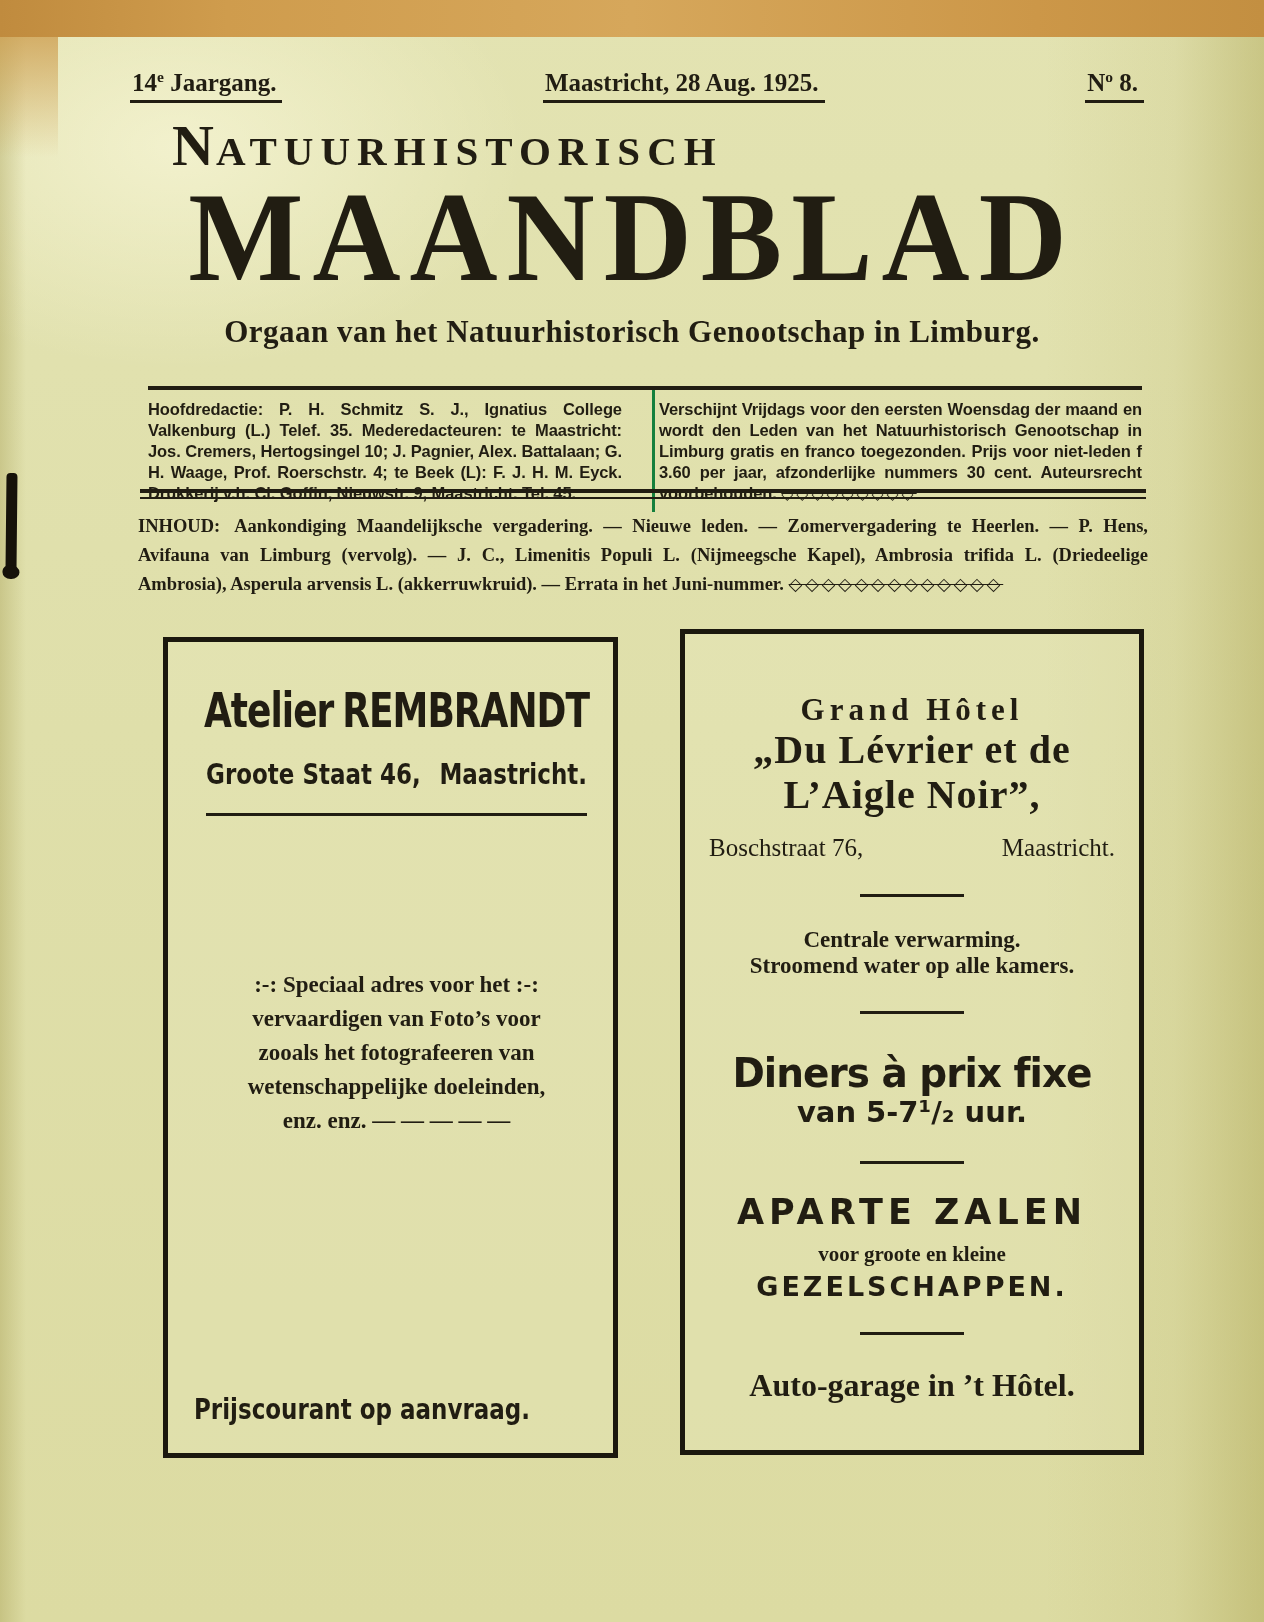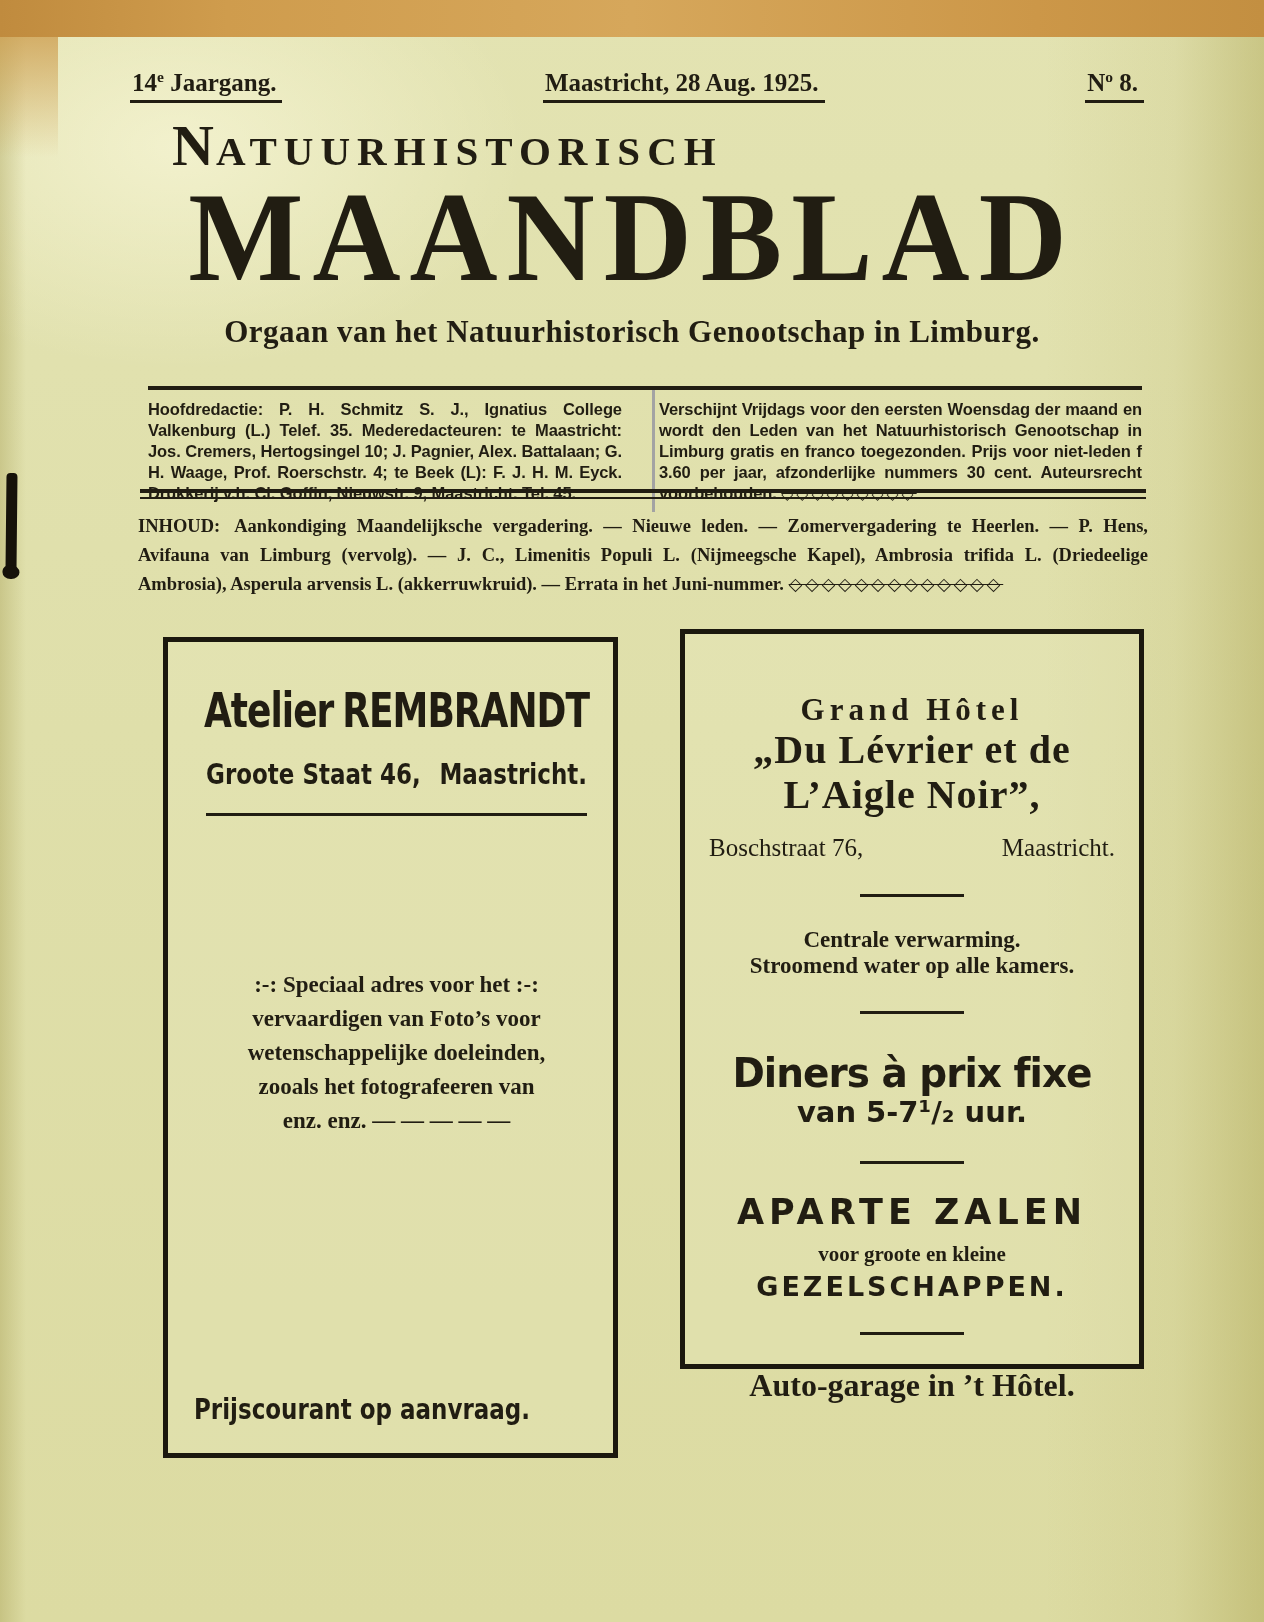--- a/index.html
+++ b/index.html
@@ -68,21 +68,21 @@
   .editorial {
     position: absolute; left: 148px; right: 122px; top: 386px;
     border-top: 4px solid #211d12;
     display: flex;
   }
   .editorial .col {
     font-family: "Liberation Sans", sans-serif; font-weight: bold;
     font-size: 16.5px; line-height: 1.27; letter-spacing: -0.1px;
     text-align: justify; padding-top: 9px; padding-bottom: 8px;
   }
-  .editorial .col.left  { width: 51%; padding-right: 30px; border-right: 3px solid #a3a3a3; }
+  .editorial .col.left  { width: 51%; padding-right: 30px; border-right: 3px solid #15803d; }
   .editorial .col.right { width: 49%; padding-left: 4px; }
   .orn {
     text-decoration: line-through; letter-spacing: 3px; font-weight: bold;
     font-family: "DejaVu Sans", sans-serif; font-size: 0.95em; white-space: nowrap;
   }
   .double-rule {
     position: absolute; left: 140px; right: 118px; top: 489px;
     height: 10px; border-top: 4px solid #211d12; border-bottom: 2px solid #211d12;
   }
 
@@ -90,21 +90,21 @@
   .contents {
     position: absolute; left: 138px; right: 116px; top: 512px;
     font-family: "Liberation Serif", serif; font-weight: bold;
     font-size: 18.5px; line-height: 1.57; text-align: justify;
   }
   .contents .label { margin-right: 14px; }
 
   
   .ad-box { position: absolute; border: 5px solid #1b180e; background: rgba(235,235,195,0.25); }
   .ad-atelier { left: 163px; top: 637px; width: 455px; height: 821px; padding-left: 12px; }
-  .ad-hotel   { left: 680px; top: 629px; width: 464px; height: 740px; text-align: center; }
+  .ad-hotel   { left: 680px; top: 629px; width: 464px; height: 826px; text-align: center; }
 
   .heavy { font-family: "DejaVu Sans", sans-serif; font-weight: bold; }
 
   .atelier-title {
     margin: 48px 24px 0 24px;
     font-size: 36px; letter-spacing: -1px; white-space: nowrap;
     transform: scaleY(1.32); transform-origin: center;
     text-align: justify; display: flex; justify-content: space-between;
   }
   .atelier-address {
@@ -186,22 +186,22 @@
     <span>REMBRANDT</span>
   </div>
   <div class="heavy atelier-address">
     <span>Groote Staat 46,</span>
     <span>Maastricht.</span>
   </div>
   <div class="atelier-rule"></div>
   <div class="atelier-body">
     <div>:-: Speciaal adres voor het :-:</div>
     <div>vervaardigen van Foto’s voor</div>
+    <div>zooals het fotografeeren van</div>
     <div>wetenschappelijke doeleinden,</div>
-    <div>zooals het fotografeeren van</div>
     <div>enz. enz.  —  —  —  —  —</div>
   </div>
   <div class="heavy atelier-footer">Prijscourant op aanvraag.</div>
 </section>
 
 <section class="ad-box ad-hotel">
   <div class="hotel-line1">Grand Hôtel</div>
   <div class="hotel-line2">„Du Lévrier et de</div>
   <div class="hotel-line3">L’Aigle Noir”,</div>
   <div class="hotel-address">

